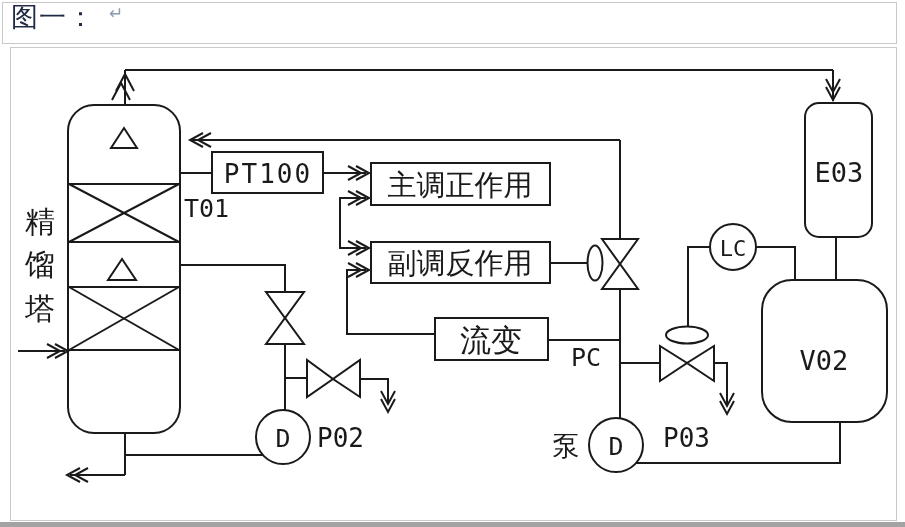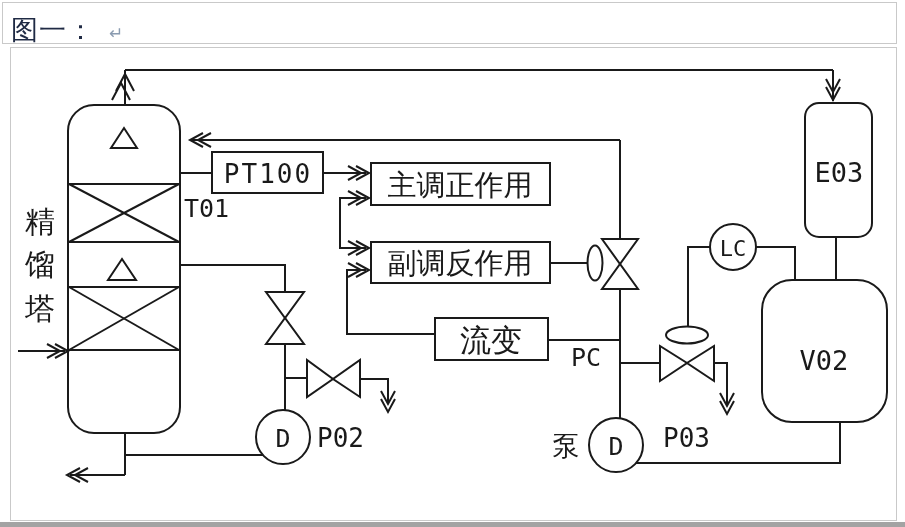--- a/index.html
+++ b/index.html
@@ -3,21 +3,21 @@
 <meta charset="utf-8">
 <style>
   html,body { margin:0; padding:0; background:#fff; }
   .screen {
     position:relative; width:905px; height:527px; background:#fff;
     font-family:"DejaVu Sans", sans-serif; overflow:hidden;
   }
   .caption-bar {
     position:absolute; left:2px; top:2px; width:893px; height:40px;
     border:1px solid #c9c9c9; background:#fff;
-    display:flex; align-items:flex-end;
+    display:flex; align-items:flex-start;
   }
   .caption-text {
     margin-left:8px; font-size:27px; line-height:1; color:#1f2a44;
     font-family:"DejaVu Sans", sans-serif; letter-spacing:1px;
   }
   .return-mark {
     margin-left:14px; font-size:17px; color:#8a9bb0;
   }
   .diagram-frame {
     position:absolute; left:10px; top:47px; width:885px; height:472px;

